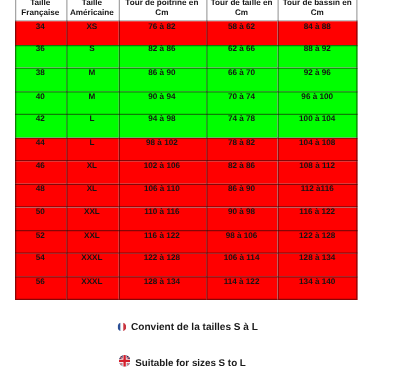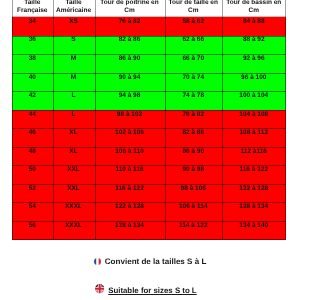--- a/index.html
+++ b/index.html
@@ -39,21 +39,21 @@
 
   .legend{position:absolute;font-size:7.95px;font-weight:bold;color:#1a1a1a;
     letter-spacing:0px;white-space:nowrap;line-height:8px;}
   .legend .txt{position:absolute;display:block;top:0;left:0;}
   .flagwrap{position:absolute;display:block;line-height:0;}
   .legend-fr{left:0;top:0;}
   .legend-fr .flagwrap{left:93.6px;top:258.0px;}
   .legend-fr .txt{left:104.8px;top:258.3px;font-size:8.05px;}
   .legend-uk{left:0;top:0;}
   .legend-uk .flagwrap{left:94.7px;top:284.3px;}
-  .legend-uk .txt{left:108.2px;top:287.3px;font-size:7.85px;text-decoration:underline;}
+  .legend-uk .txt{left:108.2px;top:287.3px;font-size:7.85px;}
 </style>
 </head>
 <body>
 
 <div id="page">
   <table class="size-table">
     <colgroup>
         <col class="c0">
         <col class="c1">
         <col class="c2">

